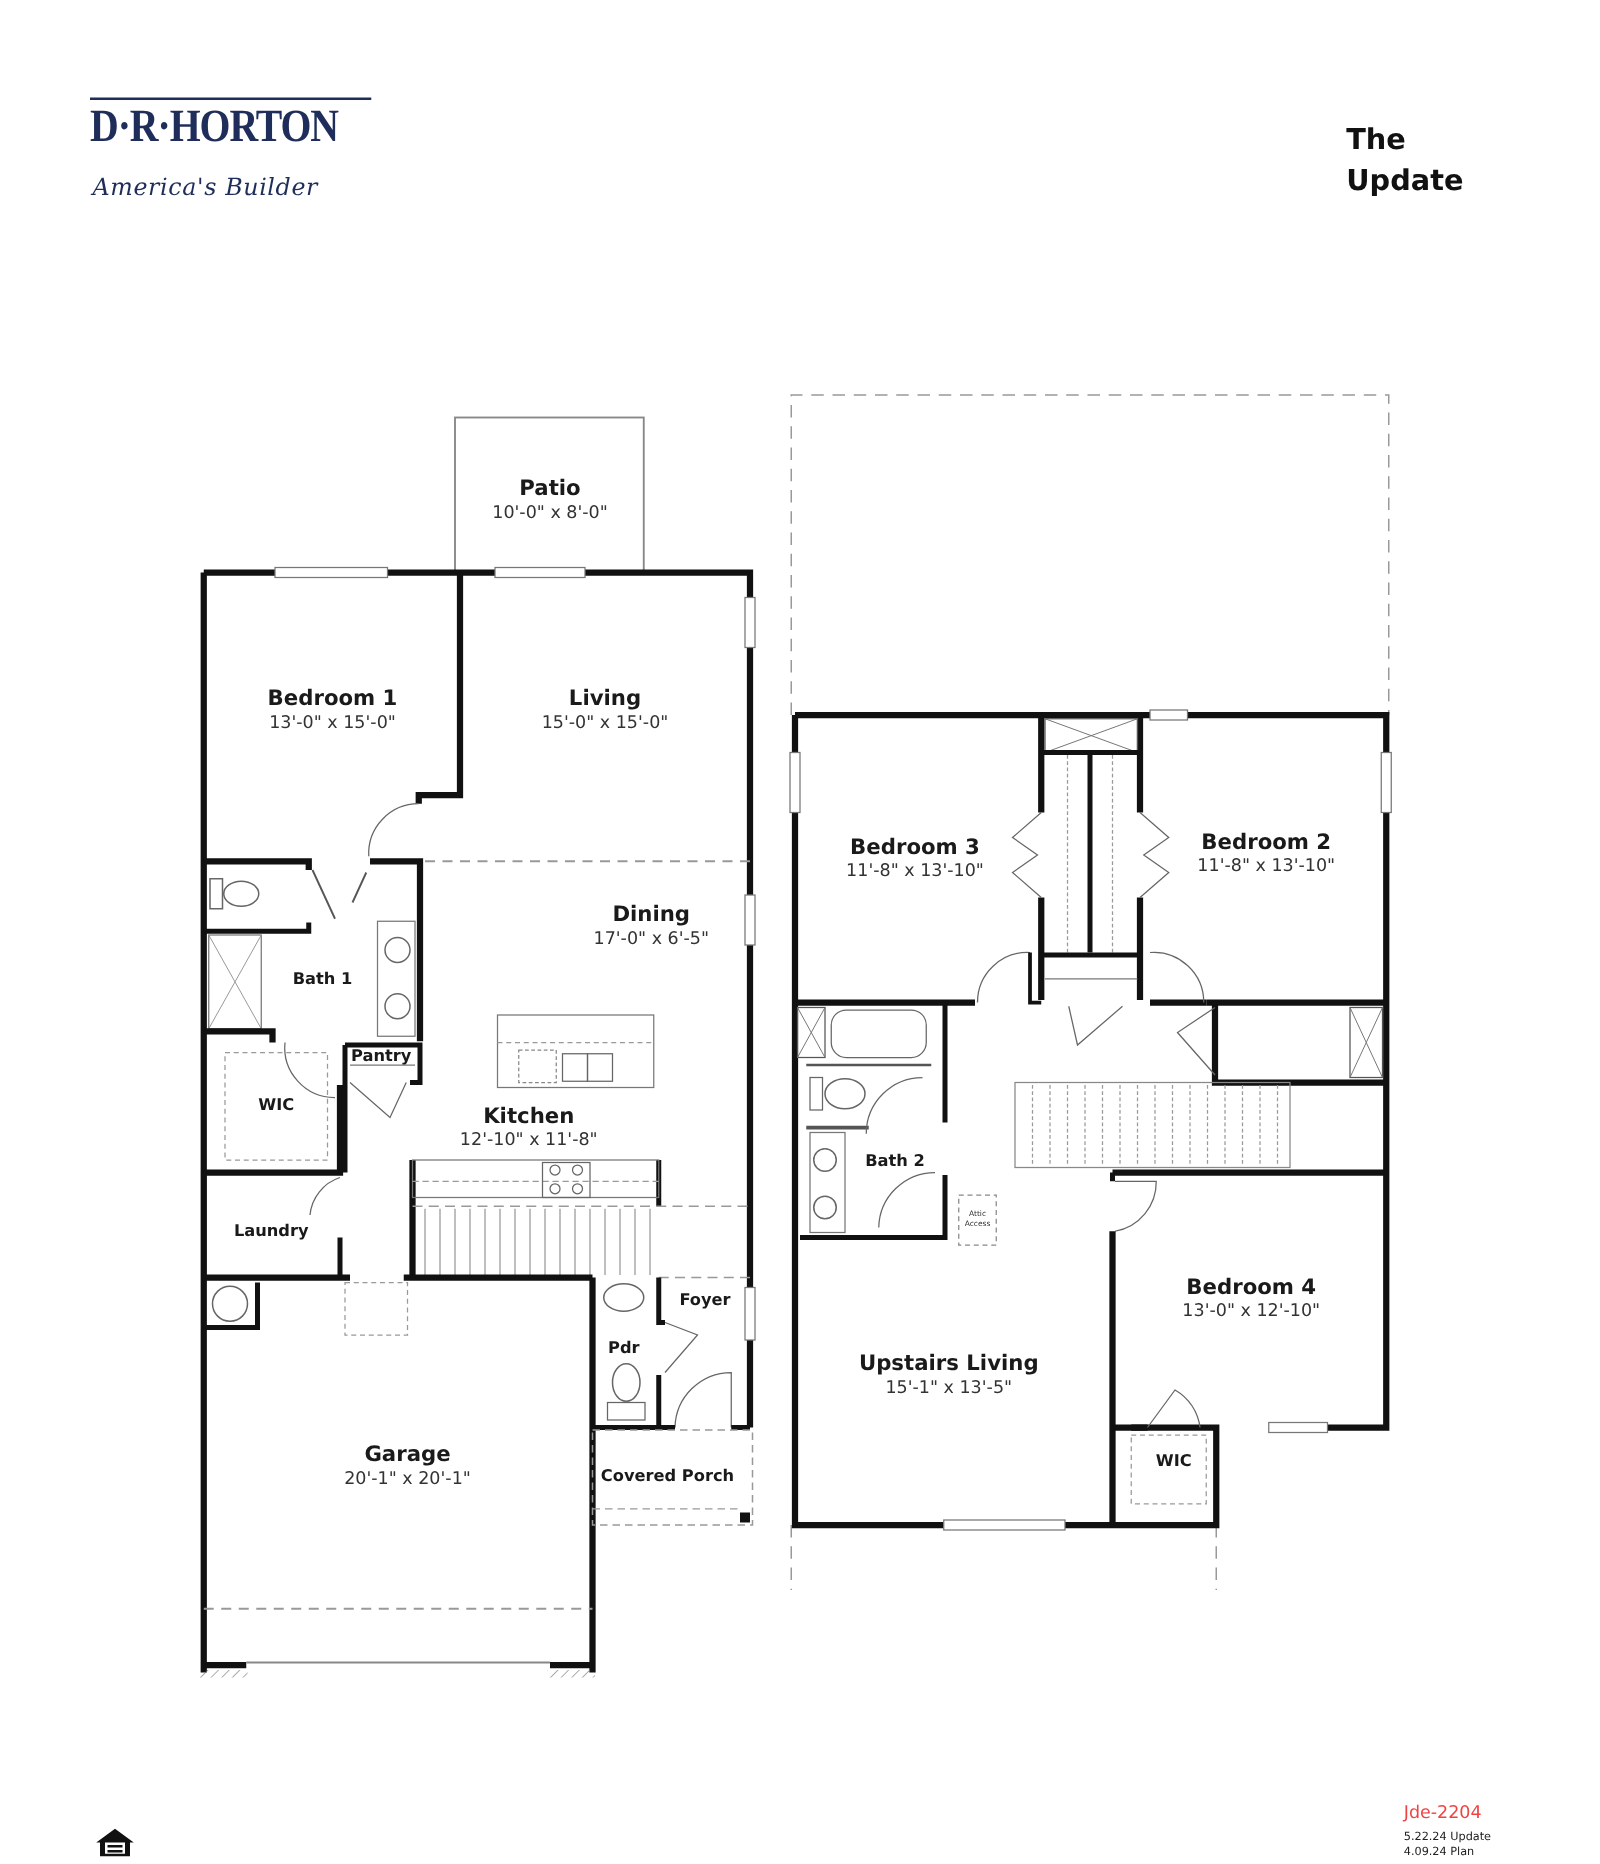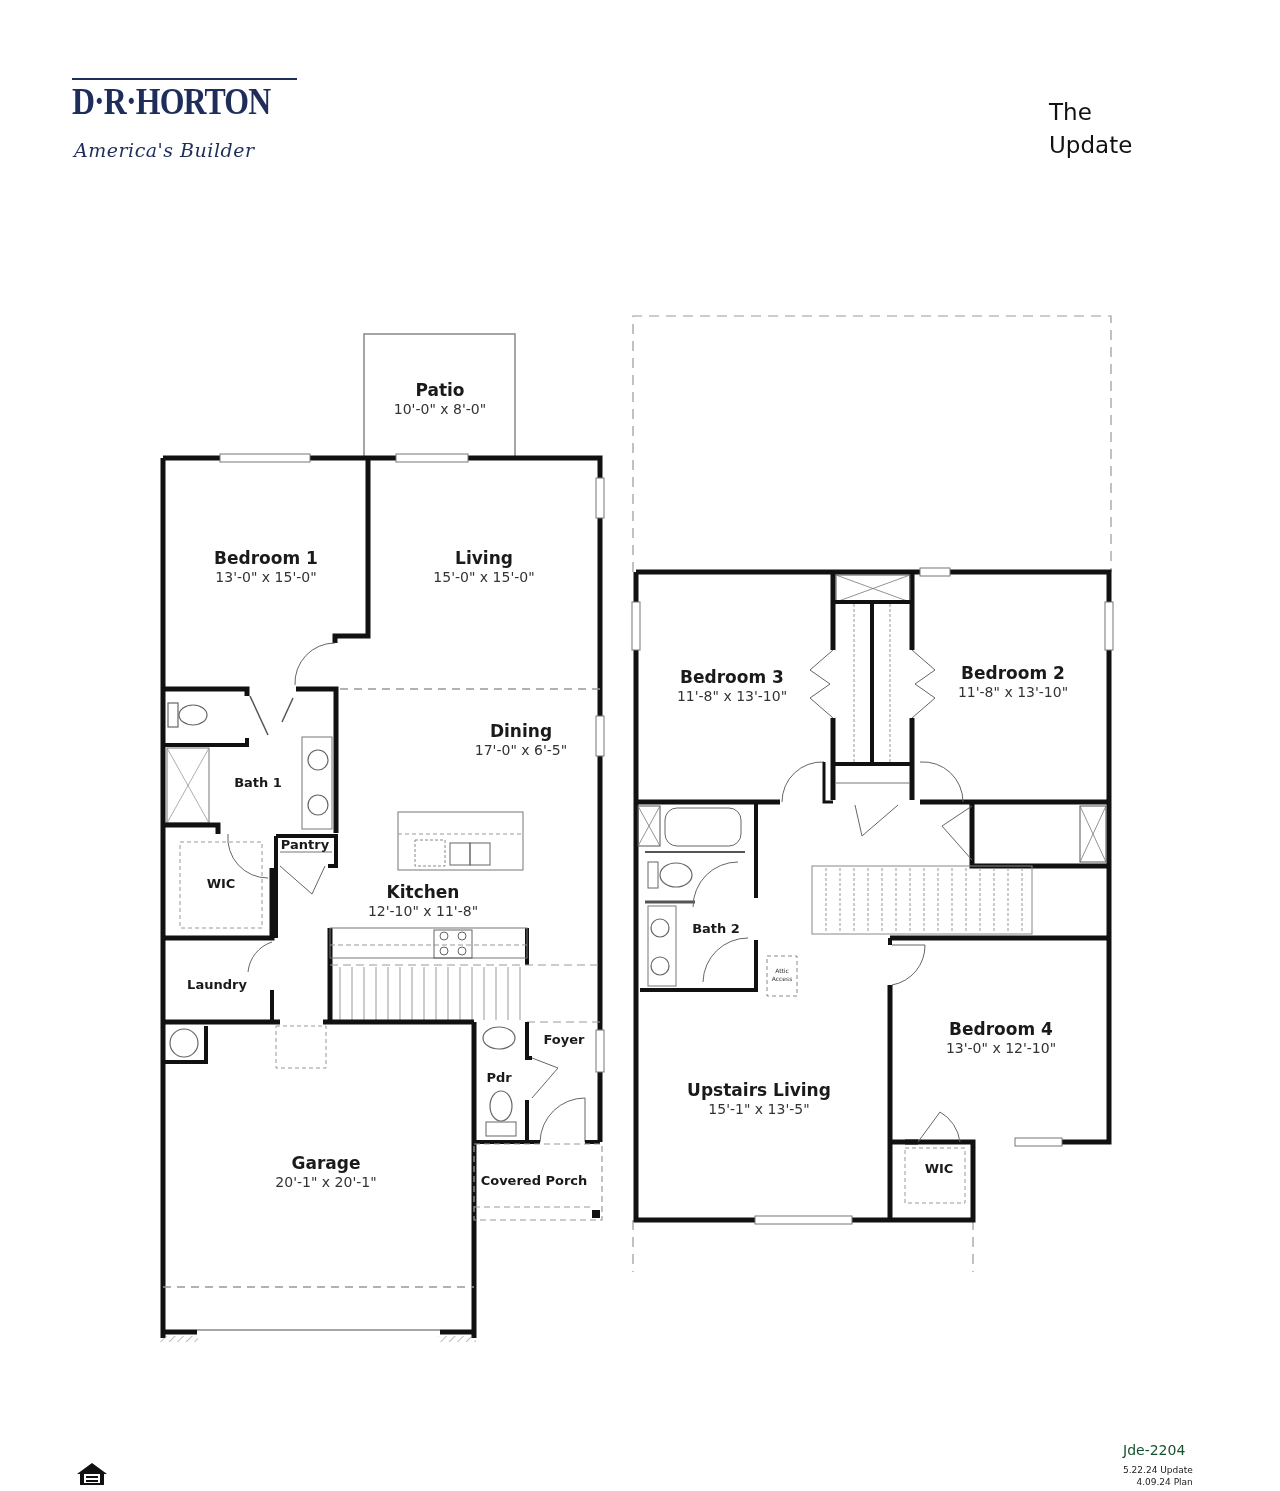--- a/index.html
+++ b/index.html
@@ -1,23 +1,23 @@
 <!DOCTYPE html>
 <html><head>
 <meta charset="utf-8">
 <style>
   html,body{margin:0;padding:0;background:#fff;}
   body{width:1280px;height:1491px;position:relative;overflow:hidden;font-family:"DejaVu Sans","Liberation Sans",sans-serif;color:#111;}
   .logo{position:absolute;left:72px;top:78px;width:225px;}
   .logo .bar{height:2px;background:#1f2d5a;margin-bottom:5px;}
   .logo .brand{font-family:"Liberation Serif","DejaVu Serif",serif;font-weight:bold;font-size:37px;letter-spacing:-1px;color:#1f2d5a;line-height:34px;transform:scaleX(0.86);transform-origin:left;white-space:nowrap;}
   .logo .tag{font-family:"DejaVu Serif",serif;font-style:italic;font-size:19px;color:#1f2d5a;margin-top:20px;margin-left:2px;letter-spacing:0.5px;}
-  .plan-title{position:absolute;left:1049px;top:96px;font-family:"DejaVu Sans",sans-serif;font-weight:normal;font-size:23px;line-height:33px;color:#111;}
-  .plan-code{position:absolute;left:1123px;top:1442px;font-size:14px;color:#14532d;}
-  .plan-rev{position:absolute;left:1123px;top:1464px;font-size:9px;line-height:12px;color:#222;text-align:right;}
+  .plan-title{position:absolute;left:1077px;top:96px;font-family:"DejaVu Sans",sans-serif;font-weight:bold;font-size:23px;line-height:33px;color:#111;}
+  .plan-code{position:absolute;left:1123px;top:1442px;font-size:14px;color:#ef4444;}
+  .plan-rev{position:absolute;left:1123px;top:1464px;font-size:9px;line-height:12px;color:#222;}
   .eho{position:absolute;left:74px;top:1461px;width:36px;height:26px;}
   svg.plan{position:absolute;left:0;top:0;}
   .rn{font-family:"DejaVu Sans",sans-serif;font-weight:bold;fill:#1a1a1a;}
   .rd{font-family:"DejaVu Sans",sans-serif;fill:#333;}
 </style>
 </head>
 <body>
 
 <div class="logo">
   <div class="bar"></div>

